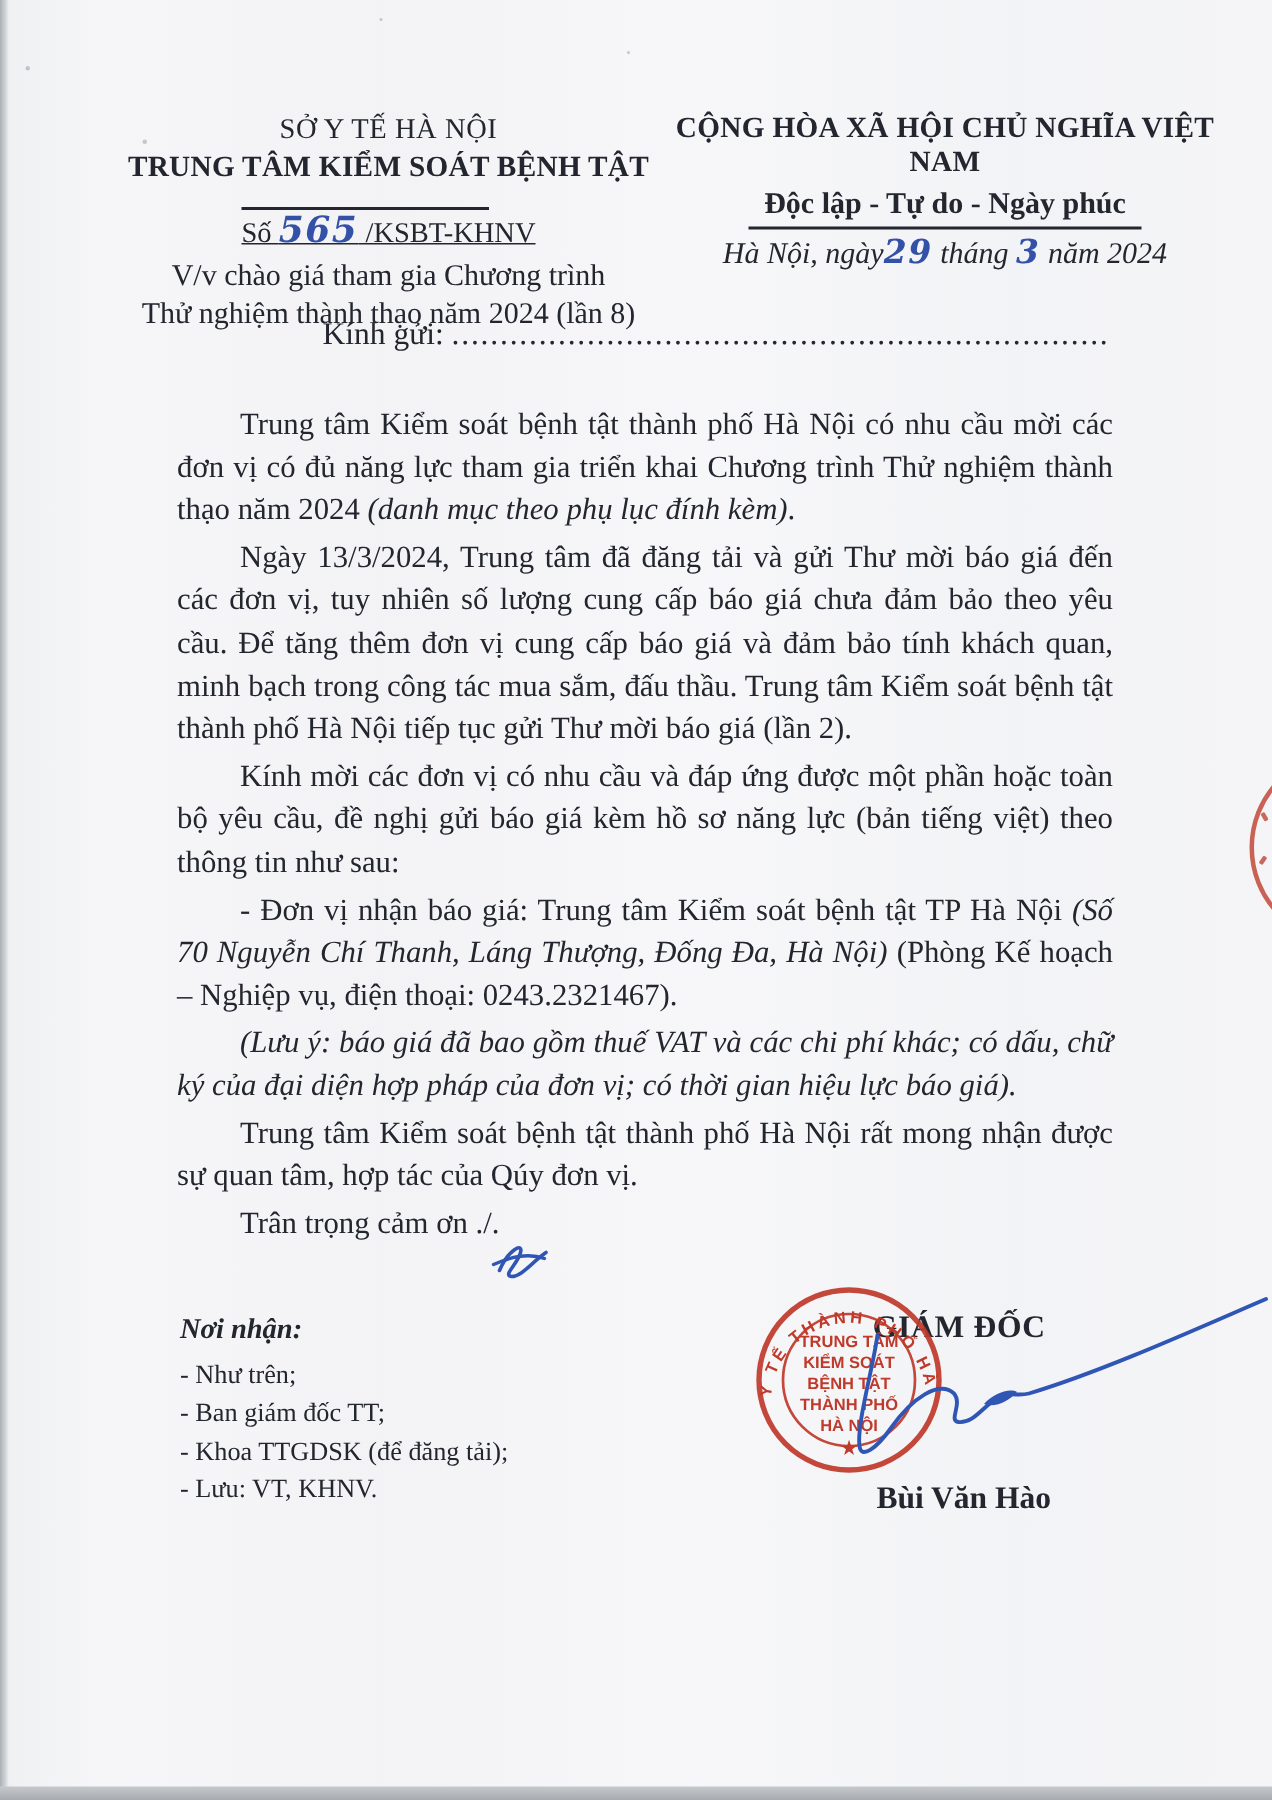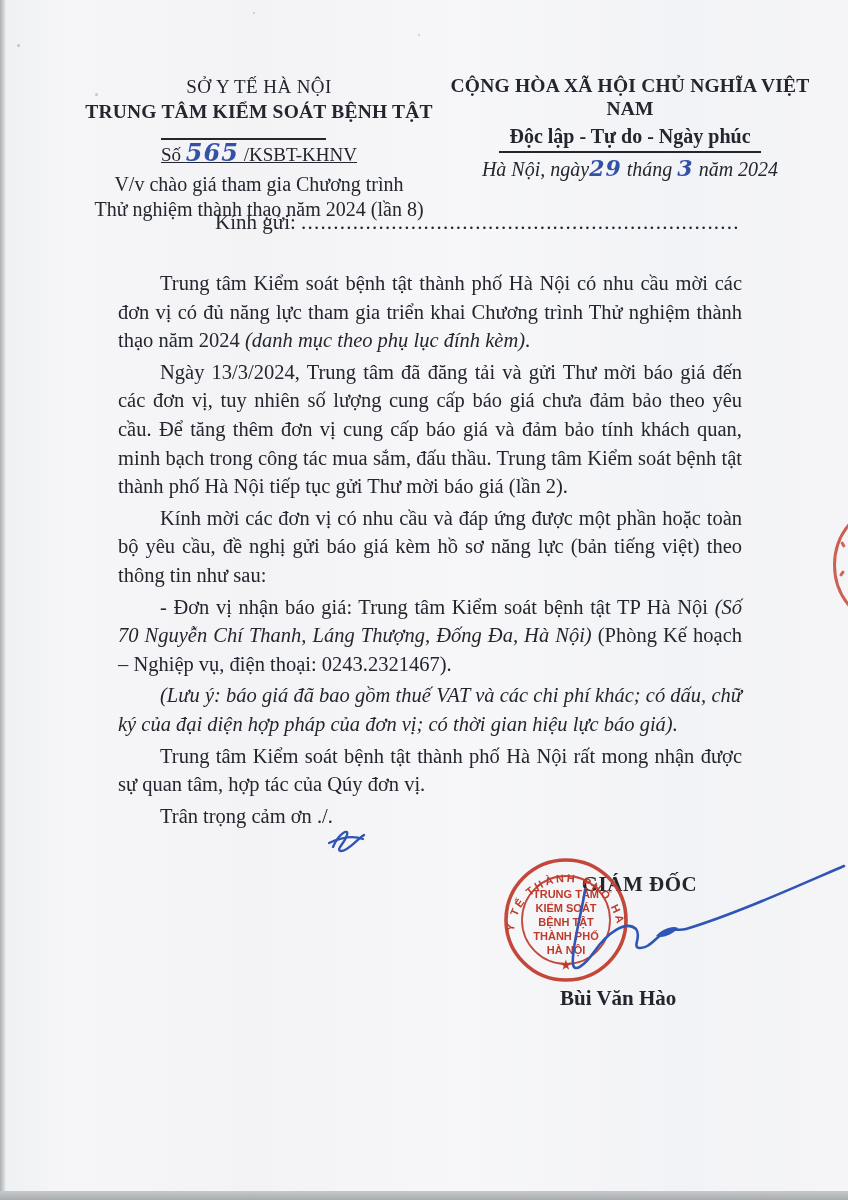--- a/index.html
+++ b/index.html
@@ -44,21 +44,21 @@
   .body p{margin:3px 0;text-indent:42px;}
   .body p.nowrap{white-space:nowrap;text-align:left;}
   .it{font-style:italic;}
 
   
   .recipients{position:absolute;left:120px;top:876px;line-height:1.2;}
   .recipients-title{font-size:19px;font-weight:bold;font-style:italic;margin-bottom:5px;}
   .recipients-item{font-size:17.5px;line-height:25.5px;}
   .sign-title{position:absolute;left:557px;top:872px;width:165px;text-align:center;
               font-size:21px;font-weight:bold;letter-spacing:.5px;}
-  .signer{position:absolute;left:560px;top:986px;width:165px;
+  .signer{position:absolute;left:560px;top:986px;width:165px;text-align:center;
           font-size:21px;font-weight:bold;}
   .stamp-svg{position:absolute;left:502px;top:856px;}
   .signature-svg{position:absolute;left:540px;top:852px;}
   .paraph-svg{position:absolute;left:326px;top:826px;}
 
   
   .partial-stamp{position:absolute;left:833px;top:500px;width:124px;height:124px;
                  border:3px solid rgba(190,60,44,.8);border-radius:50%;}
   .red-mark{position:absolute;background:rgba(186,58,43,.75);border-radius:1px;}
 </style>
@@ -100,20 +100,27 @@
     <p class="it">(Lưu ý: báo giá đã bao gồm thuế VAT và các chi phí khác; có dấu, chữ ký của đại diện hợp pháp của đơn vị; có thời gian hiệu lực báo giá).</p>
     <p>Trung tâm Kiểm soát bệnh tật thành phố Hà Nội rất mong nhận được sự quan tâm, hợp tác của Qúy đơn vị.</p>
     <p>Trân trọng cảm ơn ./.</p>
   </main>
 
   <svg class="paraph-svg" width="44" height="32" viewBox="0 0 44 32">
     <path d="M7,21 C13,7 23,2 21,9 C19,17 9,24 15,25 C22,25 29,15 38,9" fill="none" stroke="#2f55b5" stroke-width="2.4" stroke-linecap="round"></path>
     <path d="M3,17 C14,12 26,9 37,13" fill="none" stroke="#2f55b5" stroke-width="2.2" stroke-linecap="round"></path>
   </svg>
 
+  <aside class="recipients">
+    <div class="recipients-title">Nơi nhận:</div>
+    <div class="recipients-item">- Như trên;</div>
+    <div class="recipients-item">- Ban giám đốc TT;</div>
+    <div class="recipients-item">- Khoa TTGDSK (để đăng tải);</div>
+    <div class="recipients-item">- Lưu: VT, KHNV.</div>
+  </aside>
 
   <div class="sign-title">GIÁM ĐỐC</div>
 
   <svg class="stamp-svg" width="128" height="128" viewBox="0 0 128 128">
     <g fill="none" stroke="#bf3a2b" opacity="0.92">
       <circle cx="64" cy="64" r="60" stroke-width="3.6"></circle>
       <circle cx="64" cy="64" r="44" stroke-width="1.8"></circle>
     </g>
     <path id="rimPath" d="M 12,78 A 52,52 0 1 1 116,78" fill="none"></path>
     <text font-size="11" font-weight="bold" fill="#bf3a2b" letter-spacing="2.4" font-family="Liberation Sans, sans-serif">

